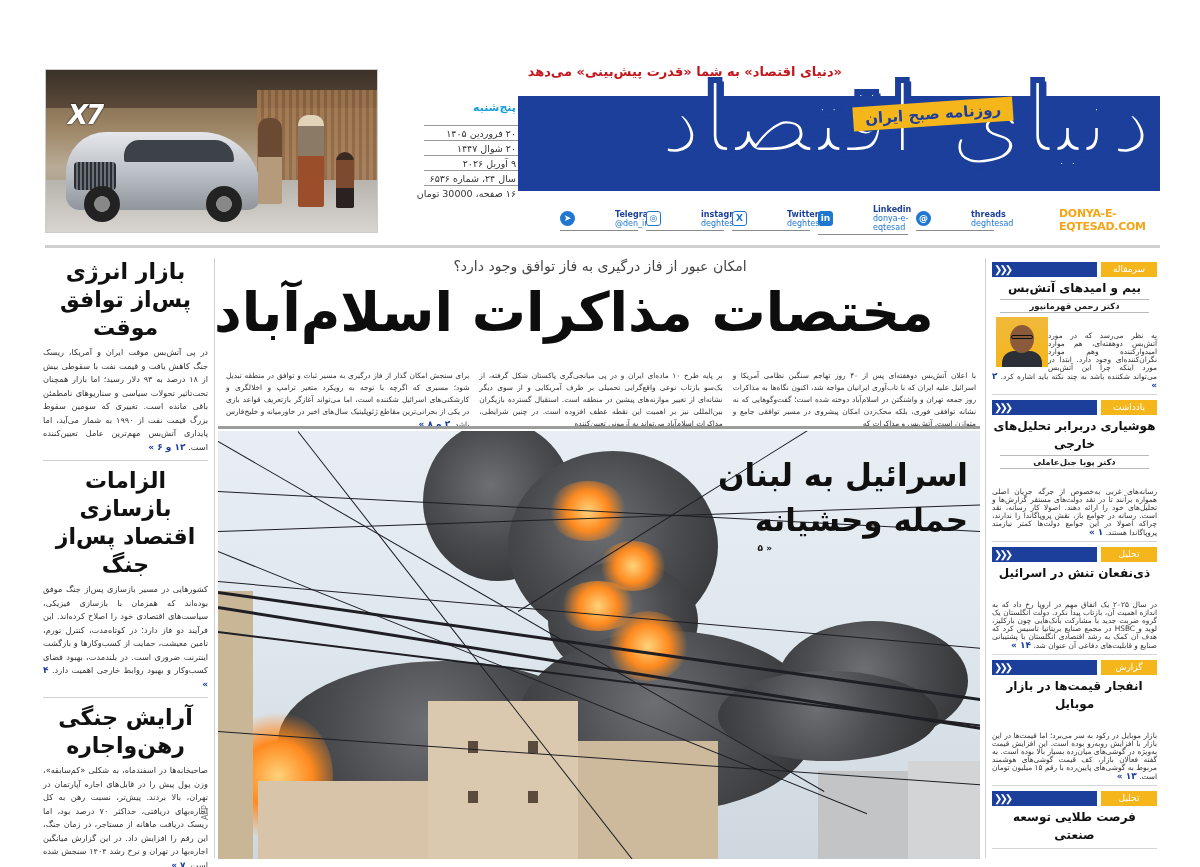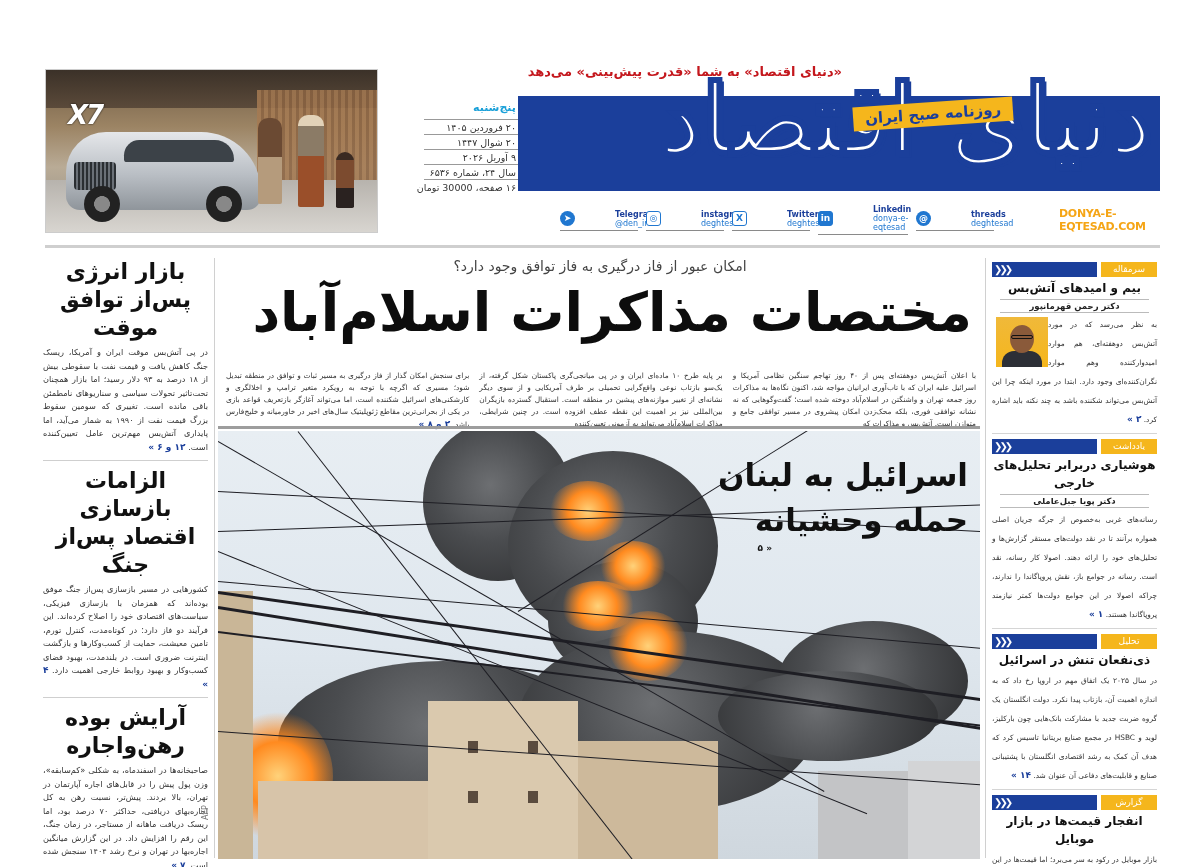--- a/index.html
+++ b/index.html
@@ -20,21 +20,21 @@
   .ad .wheel { position: absolute; bottom: -12px; width: 36px; height: 36px; border-radius: 50%; background: radial-gradient(circle,#888 0 30%,#222 32% 100%); }
   .ad .person { position: absolute; border-radius: 10px 10px 2px 2px; }
   .ad .logo { position: absolute; left: 22px; top: 30px; color: #fff; font-family: "DejaVu Sans", sans-serif; font-weight: bold; font-style: italic; font-size: 26px; letter-spacing: -2px; text-shadow: 0 0 2px #000; }
 
   .tagline { position: absolute; right: 358px; top: 64px; color: #c4171d; font-size: 13px; font-weight: bold; }
   .bluebar { position: absolute; left: 518px; top: 96px; width: 642px; height: 95px; background: #1b3f9b; }
   .brand { position: absolute; right: 48px; top: 72px; font-family: "DejaVu Serif", serif; font-size: 96px; font-weight: bold; color: #ffffff; line-height: 1;
            -webkit-text-stroke: 3px #1b3f9b; text-shadow: 3px 3px 0 #1b3f9b; letter-spacing: -2px; }
   .ribbon { position: absolute; left: 853px; top: 102px; padding: 3px 12px; background: #f5b61c; color: #1b3f9b; font-weight: bold; font-size: 15px; transform: rotate(-4deg); }
   .dateblock { position: absolute; left: 424px; top: 101px; width: 94px; direction: rtl; font-size: 9.5px; color: #333; }
-  .dateblock .day { color: #1aa0d8; font-weight: bold; font-size: 11px; padding-right: 2px; margin-bottom: 5px; }
+  .dateblock .day { color: #1aa0d8; font-weight: bold; font-size: 11px; padding-right: 2px; margin-bottom: 11px; }
   .dateblock .line { border-top: 1px solid #999; padding: 2px 2px 1px 0; white-space: nowrap; }
 
   .socials { position: absolute; left: 560px; top: 205px; display: flex; gap: 8px; align-items: center; }
   .social { display: flex; align-items: center; gap: 3px; width: 78px; border-bottom: 1px solid #8a8a8a; padding-bottom: 2px; }
   .social .ic { width: 15px; height: 15px; border-radius: 50%; background: #2077d0; color: #fff; font-size: 9px; line-height: 15px; text-align: center; font-weight: bold; flex: none; }
   .social .ic.sq { border-radius: 3px; background: #fff; color: #2077d0; border: 1.5px solid #2077d0; line-height: 12px; }
   .social .txt { font-size: 8px; color: #2077d0; line-height: 9px; margin-left: 37px; }
   .social .txt .h { color: #1b3f9b; font-weight: bold; }
   .website { position: absolute; left: 1059px; top: 207px; color: #f5a516; font-size: 11px; font-weight: bold; letter-spacing: -0.3px; }
 
@@ -43,21 +43,21 @@
   
   .leftcol { position: absolute; left: 43px; top: 258px; width: 165px; direction: rtl; }
   .lstory { border-bottom: 1px solid #cfcfcf; padding-bottom: 6px; margin-bottom: 6px; }
   .lstory h2 { font-size: 22px; line-height: 28px; font-weight: bold; text-align: center; color: #111; }
   .lstory p { font-size: 8.2px; line-height: 13.5px; color: #333; text-align: justify; margin-top: 4px; }
   .ref { color: #1b3f9b; font-weight: bold; font-size: 9px; }
   .vsep { position: absolute; left: 214px; top: 258px; width: 1px; height: 600px; background: #d0d0d0; }
 
   
   .kicker { position: absolute; left: 435px; top: 258px; width: 330px; text-align: center; font-size: 14px; font-weight: normal; color: #444; direction: rtl; }
-  .headline { position: absolute; left: 222px; top: 280px; width: 750px; text-align: right; font-size: 54px; line-height: 66px; font-weight: bold; color: #0d0d0d; direction: rtl; letter-spacing: -1px; }
+  .headline { position: absolute; left: 214px; top: 280px; width: 750px; text-align: left; font-size: 54px; line-height: 66px; font-weight: bold; color: #0d0d0d; direction: rtl; letter-spacing: -1px; }
   .leadcols { position: absolute; left: 226px; top: 370px; width: 750px; display: flex; direction: rtl; gap: 10px; }
   .leadcols p { flex: 1; font-size: 7.4px; line-height: 12px; color: #333; text-align: justify; }
   .leadRule { position: absolute; left: 218px; top: 426px; width: 762px; height: 3px; background: #9d9d9d; }
 
   .photo { position: absolute; left: 218px; top: 431px; width: 762px; height: 428px; overflow: hidden;
            background: linear-gradient(180deg,#e8eef3 0%,#dfe7ee 50%,#cfd7de 100%); }
   .smoke { position: absolute; border-radius: 50%; background: radial-gradient(circle at 45% 40%, #6d6f72 0%, #4a4c4f 45%, #2d2e30 100%); }
   .fire { position: absolute; border-radius: 50%; background: radial-gradient(circle, #ffd27a 0%, #ff8a1f 40%, rgba(220,70,20,0.0) 75%); }
   .bldg { position: absolute; background: #d7c4a9; }
   .bldg .w { position: absolute; width: 10px; height: 12px; background: #5a4b3e; }
@@ -68,21 +68,21 @@
 
   
   .rightcol { position: absolute; left: 992px; top: 262px; width: 165px; direction: rtl; }
   .rblock { margin-bottom: 5px; border-bottom: 1px solid #d5d5d5; padding-bottom: 4px; }
   .rhead { display: flex; height: 15px; }
   .rhead .cat { background: #f5b61c; color: #fff; font-size: 9px; width: 56px; text-align: center; line-height: 15px; flex: none; }
   .rhead .bar { flex: 1; background: #1b3f9b; margin-right: 4px; position: relative; }
   .rhead .bar::after { content: "\276E\276E\276E"; position: absolute; left: 2px; top: 0; color: #fff; font-size: 10px; line-height: 15px; letter-spacing: -3px; }
   .rblock h3 { font-size: 12px; line-height: 18px; font-weight: bold; text-align: center; color: #111; margin-top: 2px; }
   .rblock .author { font-size: 8.5px; font-weight: bold; text-align: center; color: #222; border-top: 1px solid #bbb; border-bottom: 1px solid #bbb; margin: 2px 8px; padding: 1px 0; }
-  .rblock p { font-size: 7.4px; line-height: 19px; color: #333; text-align: justify; margin-top: 2px; }
+  .rblock p { font-size: 7.4px; line-height: 8px; color: #333; text-align: justify; margin-top: 19px; }
   .portrait { float: left; width: 52px; height: 50px; margin: 2px 0 2px 4px; background: linear-gradient(180deg,#f0b93a 0%,#f5b61c 100%); position: relative; overflow: hidden; }
   .portrait .face { position: absolute; left: 14px; top: 8px; width: 24px; height: 28px; border-radius: 50%; background: #8a5a3a; }
   .portrait .glasses { position: absolute; left: 15px; top: 18px; width: 22px; height: 4px; border: 1px solid #111; border-radius: 2px; }
   .portrait .body { position: absolute; left: 6px; top: 34px; width: 40px; height: 22px; border-radius: 12px 12px 0 0; background: #2c2f36; }
   .rsep { position: absolute; left: 985px; top: 258px; width: 1px; height: 600px; background: #d0d0d0; }
 </style>
 </head>
 <body>
 
 <div class="ad">
@@ -144,21 +144,21 @@
 <div class="leftcol">
   <div class="lstory">
     <h2>بازار انرژی پس‌از توافق موقت</h2>
     <p><span>در پی آتش‌بس موقت ایران و آمریکا، ریسک جنگ کاهش یافت و قیمت نفت با سقوطی بیش از ۱۸ درصد به ۹۳ دلار رسید؛ اما بازار همچنان تحت‌تاثیر تحولات سیاسی و سناریوهای نامطمئن باقی مانده است. تغییری که سومین سقوط بزرگ قیمت نفت از ۱۹۹۰ به شمار می‌آید، اما پایداری آتش‌بس مهم‌ترین عامل تعیین‌کننده است.</span> <span class="ref">۱۲ و ۶ »</span></p>
   </div>
   <div class="lstory">
     <h2>الزامات بازسازی اقتصاد پس‌از جنگ</h2>
     <p><span>کشورهایی در مسیر بازسازی پس‌از جنگ موفق بوده‌اند که همزمان با بازسازی فیزیکی، سیاست‌های اقتصادی خود را اصلاح کرده‌اند. این فرآیند دو فاز دارد: در کوتاه‌مدت، کنترل تورم، تامین معیشت، حمایت از کسب‌وکارها و بازگشت اینترنت ضروری است. در بلندمدت، بهبود فضای کسب‌وکار و بهبود روابط خارجی اهمیت دارد.</span> <span class="ref">۴ »</span></p>
   </div>
   <div class="lstory">
-    <h2>آرایش بوده رهن‌واجاره</h2>
+    <h2>آرایش جنگی رهن‌واجاره</h2>
     <p><span>صاحبخانه‌ها در اسفندماه، به شکلی «کم‌سابقه»، وزن پول پیش را در قابل‌های اجاره آپارتمان در تهران، بالا بردند. پیش‌تر، نسبت رهن به کل اجاره‌بهای دریافتی، حداکثر ۷۰ درصد بود، اما ریسک دریافت ماهانه از مستاجر، در زمان جنگ، این رقم را افزایش داد. در این گزارش میانگین اجاره‌بها در تهران و نرخ رشد ۱۴۰۴ سنجش شده است.</span> <span class="ref">۷ »</span></p>
   </div>
 
 </div>
 <div class="vsep"></div>
 
 <div class="kicker">امکان عبور از فاز درگیری به فاز توافق وجود دارد؟</div>
 <div class="headline">مختصات مذاکرات اسلام‌آباد</div>
 <div class="leadcols">
   <p>با اعلان آتش‌بس دوهفته‌ای پس از ۴۰ روز تهاجم سنگین نظامی آمریکا و اسرائیل علیه ایران که با تاب‌آوری ایرانیان مواجه شد، اکنون نگاه‌ها به مذاکرات روز جمعه تهران و واشنگتن در اسلام‌آباد دوخته شده است؛ گفت‌وگوهایی که نه نشانه توافقی فوری، بلکه محک‌زدن امکان پیشروی در مسیر توافقی جامع و متوازن است. آتش‌بس و مذاکرات که</p>

